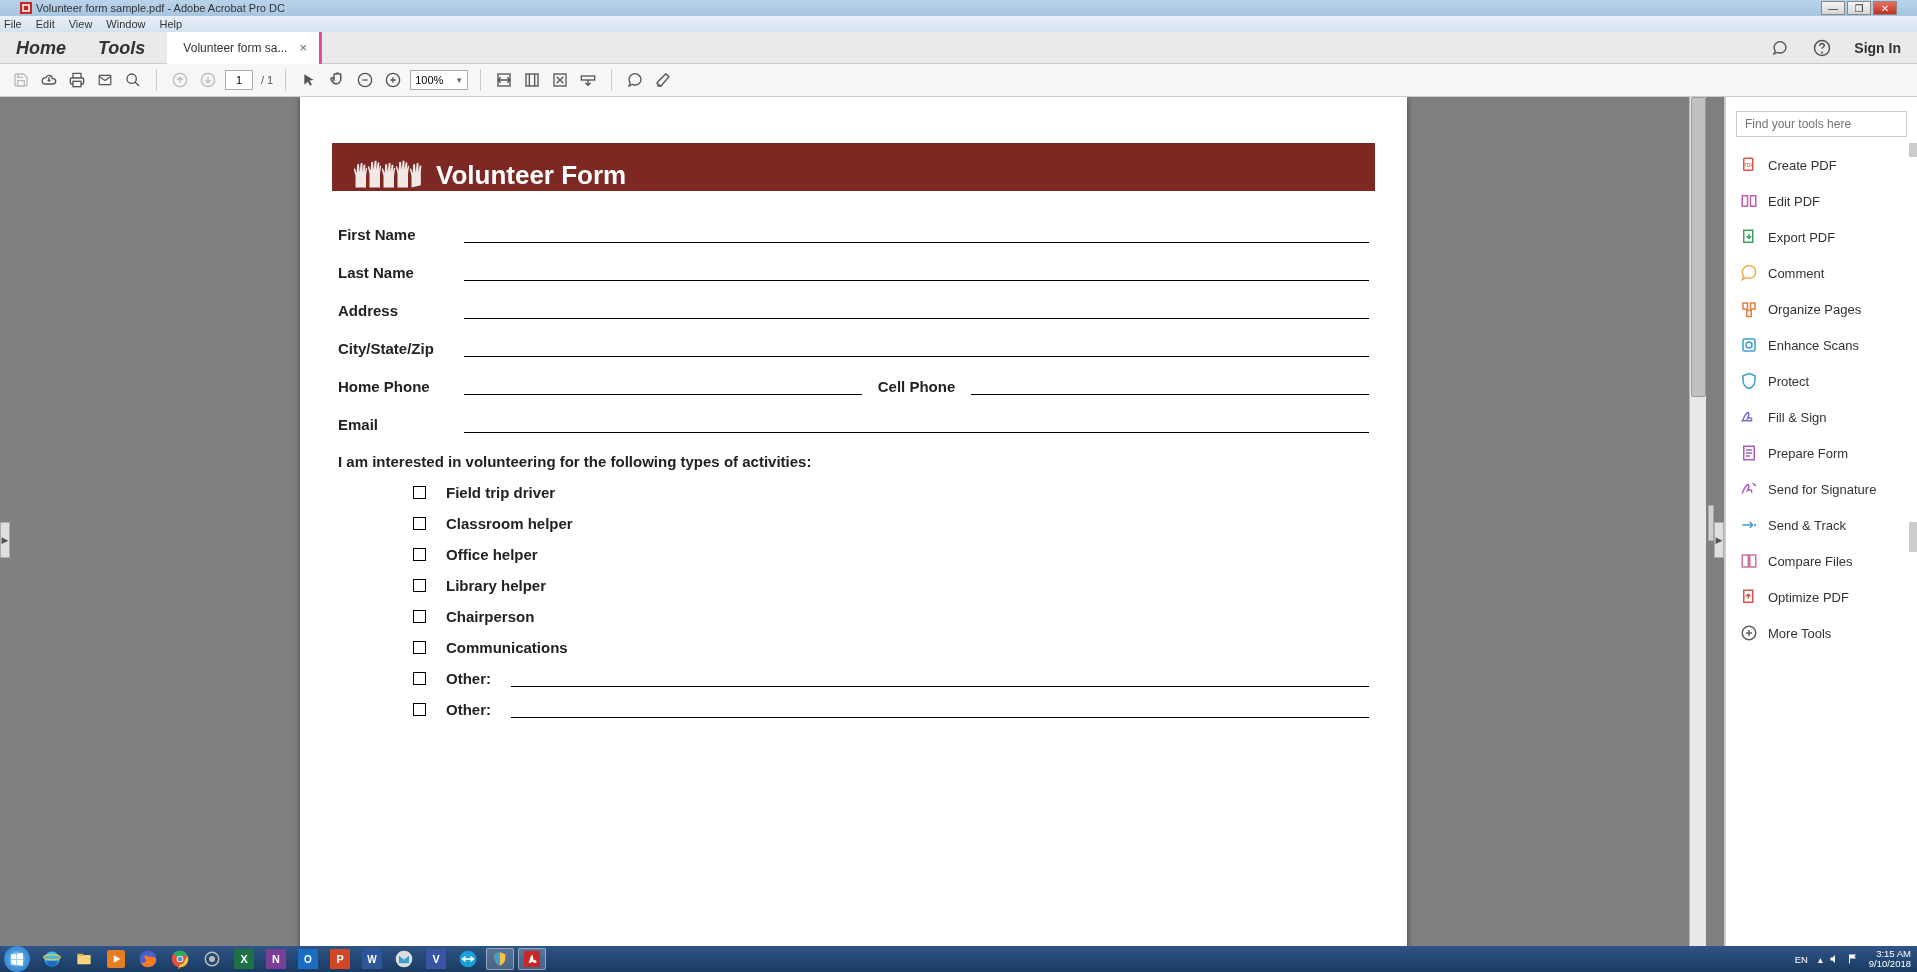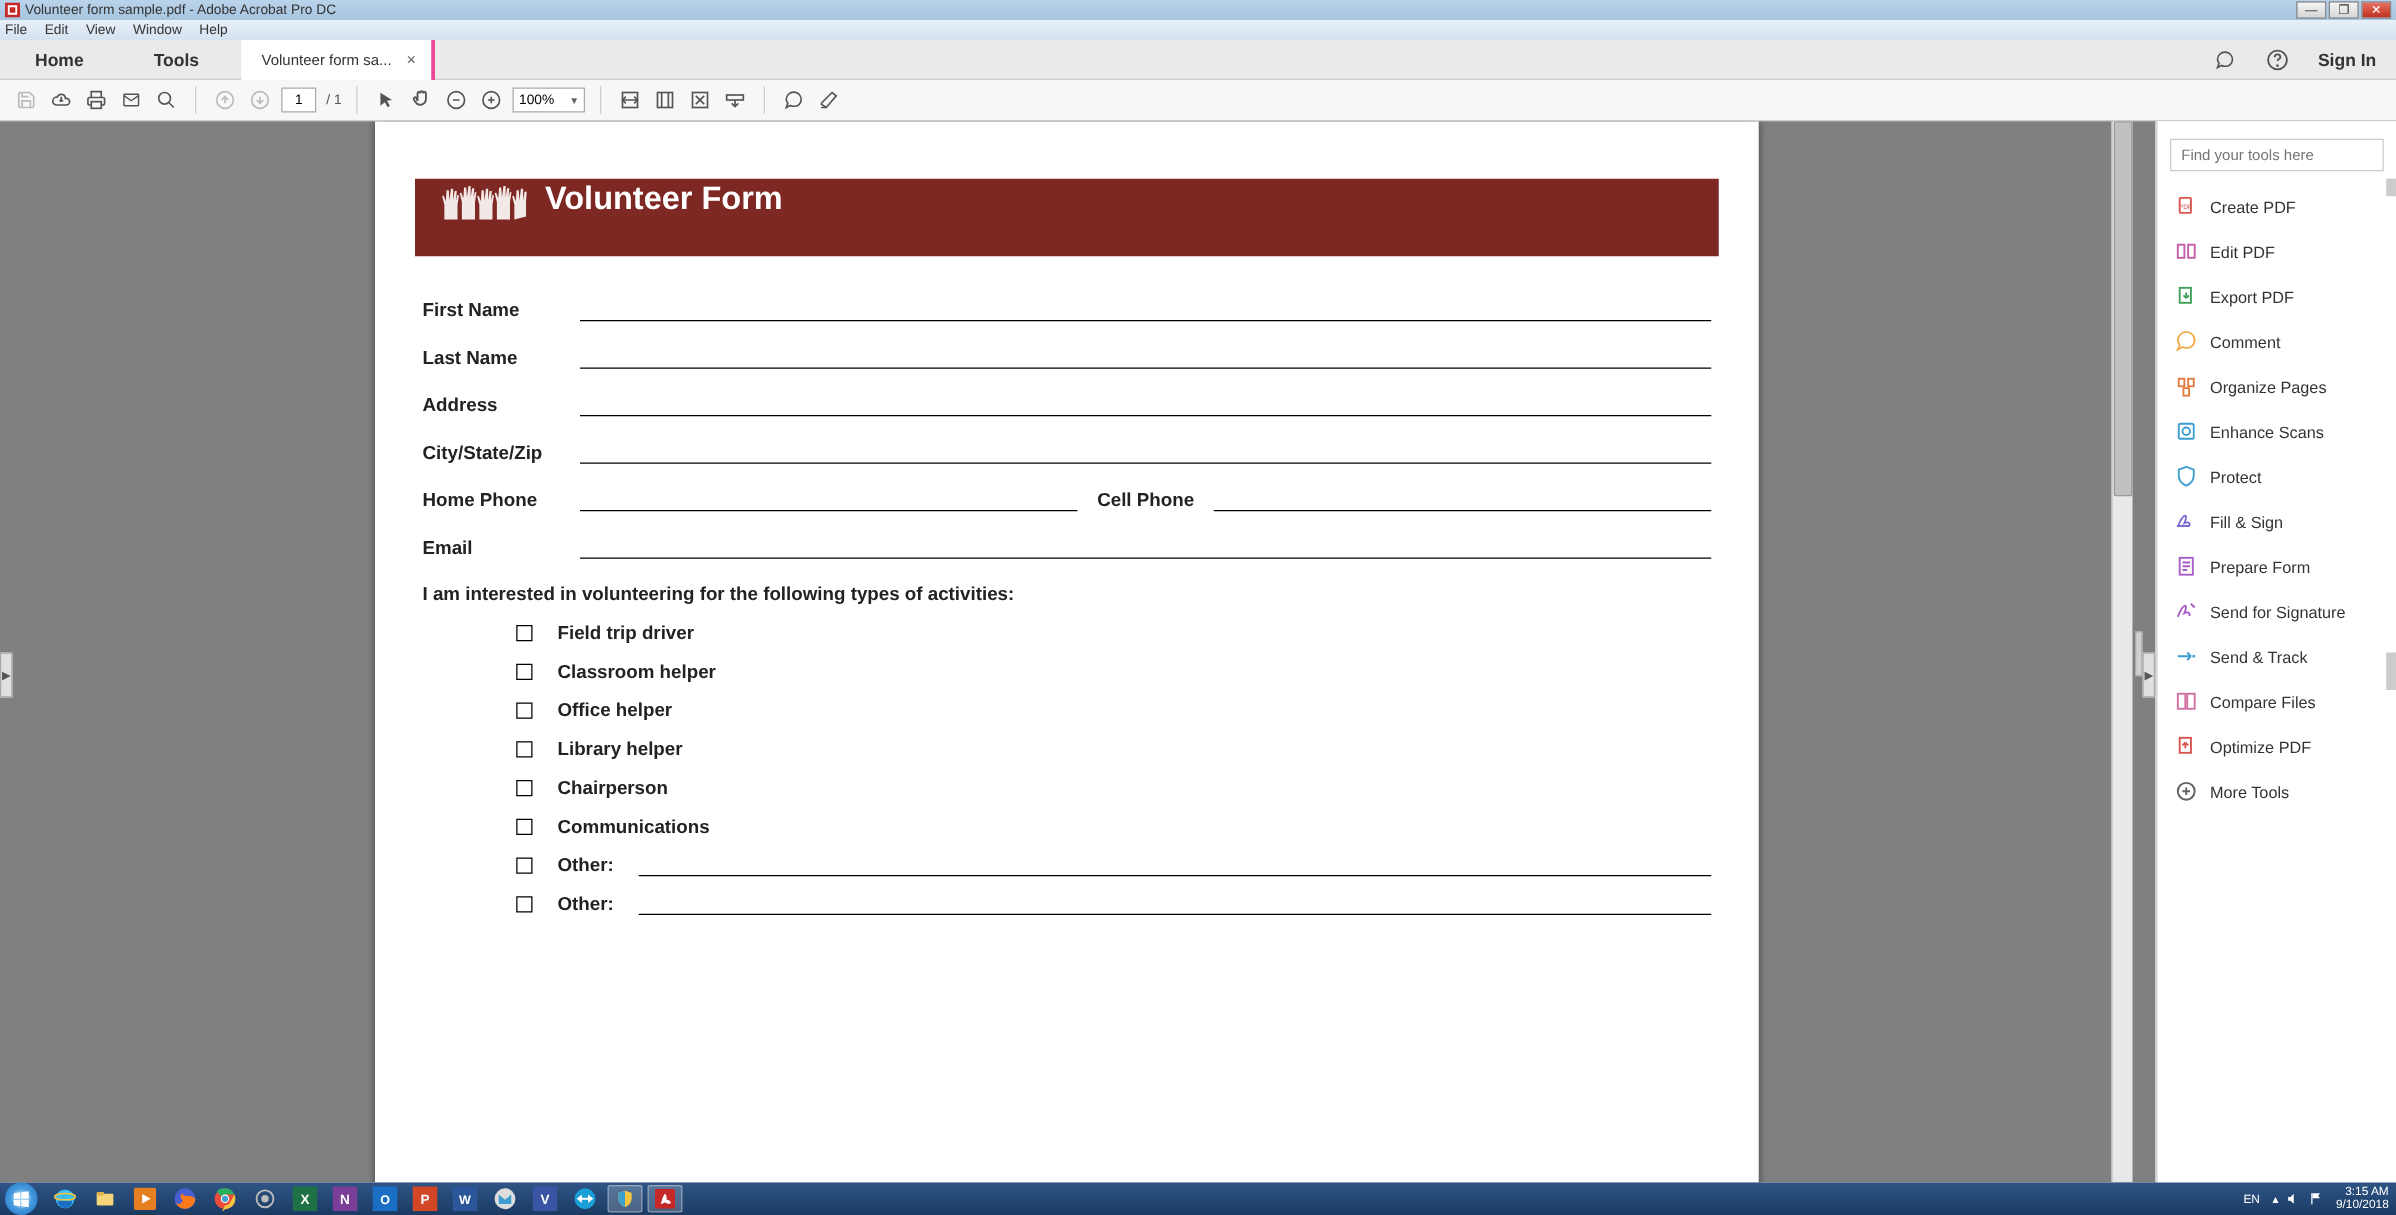--- a/index.html
+++ b/index.html
@@ -1,31 +1,31 @@
 <!DOCTYPE html>
 <html><head>
 <meta charset="utf-8">
 <style>
 * { margin:0; padding:0; box-sizing:border-box; font-family:"Segoe UI",Tahoma,sans-serif; }
 body { width:1917px; height:972px; background:#fff; overflow:hidden; position:relative; }
 
 
-.titlebar { height:16px; background:linear-gradient(#b9d3ea,#a7c5e0); display:flex; align-items:center; padding:0 4px; font-size:11px; color:#333; }
+.titlebar { height:16px; background:linear-gradient(#b9d3ea,#a7c5e0); display:flex; align-items:center; padding:0 20px; font-size:11px; color:#333; }
 .titlebar .app-icon { width:12px; height:12px; margin-right:4px; }
 .titlebar .win-controls { margin-left:auto; display:flex; gap:2px; }
 .titlebar .win-btn { width:24px; height:14px; border:1px solid #888; background:linear-gradient(#f5f5f5,#d5d5d5); display:flex; align-items:center; justify-content:center; font-size:10px; cursor:pointer; }
 .titlebar .close { background:linear-gradient(#e87060,#c03020); color:#fff; }
 
 
 .menubar { height:16px; background:linear-gradient(#e8f0f8,#d4e2f0); display:flex; align-items:center; padding:0 4px; font-size:11px; gap:14px; color:#333; }
 .menubar span { cursor:pointer; }
 
 
 .navrow { height:32px; background:#eaeaea; display:flex; align-items:center; border-bottom:1px solid #ccc; }
-.navrow .home,.navrow .tools{ padding:0 28px; font-size:14px; color:#333; font-weight:600; line-height:32px; cursor:pointer; }
+.navrow .home,.navrow .tools{ padding:0 16px; font-size:18px; color:#333; font-weight:600; line-height:32px; cursor:pointer;font-style:italic; }
 .navrow .doc-tab { background:#fff; height:32px; display:flex; align-items:center; padding:0 12px 0 16px; margin-left:6px; border-right:3px solid #ec4899; font-size:12px; color:#333; gap:12px; }
 .navrow .doc-tab .close-x { font-size:13px; color:#666; cursor:pointer; }
 .navrow .sign-in { margin-left:auto; margin-right:16px; font-size:14px; font-weight:600; color:#333; cursor:pointer; display:flex; align-items:center; gap:22px; }
 .navrow .speech-ic, .navrow .help-ic { width:20px; height:20px; display:inline-flex; align-items:center; justify-content:center; color:#555; font-size:16px; }
 
 
 .toolbar { height:33px; background:#f7f7f7; border-bottom:1px solid #ccc; display:flex; align-items:center; padding:0 10px; gap:6px; }
 .toolbar .sep { width:1px; height:22px; background:#ccc; margin:0 6px; }
 .tb-btn { width:22px; height:22px; display:flex; align-items:center; justify-content:center; color:#555; cursor:pointer; }
 .tb-btn.light { color:#bbb; }
@@ -38,21 +38,21 @@
 .main { position:absolute; top:97px; bottom:26px; left:0; right:0; display:flex; }
 .doc-area { flex:1; background:#808080; position:relative; overflow:hidden; border-right:1px solid #ccc; }
 .left-expand { position:absolute; left:0; top:50%; width:10px; height:36px; background:#e0e0e0; border:1px solid #aaa; cursor:pointer; display:flex; align-items:center; justify-content:center; font-size:9px;color:#555; }
 .right-expand { position:absolute; right:0; top:50%; width:10px; height:36px; background:#e0e0e0; border:1px solid #aaa; cursor:pointer; display:flex; align-items:center; justify-content:center;font-size:9px;color:#555; }
 .doc-scroll-track { position:absolute; right:18px; top:0; bottom:0; width:17px; background:#e8e8e8; border-left:1px solid #b8b8b8;}
 .doc-scroll-thumb { position:absolute; width:15px; left:1px; top:0; height:300px; background:#c0c0c0; border:1px solid #999; border-radius:2px;}
 .mid-handle { position:absolute; right:10px; top:48%; width:6px; height:36px; background:#d0d0d0; border:1px solid #aaa;}
 
 .page { position:absolute; left:300px; right:317px; top:0; min-height:900px; background:#fff; box-shadow:0 0 6px rgba(0,0,0,.5); padding:0; }
 
-.banner { margin:46px 32px 34px 32px; height:62px; background:#7e2824; display:flex; align-items:flex-start; padding:0 20px; color:#fff; }
+.banner { margin:46px 32px 34px 32px; height:48px; background:#7e2824; display:flex; align-items:flex-end; padding:0 20px; color:#fff; }
 .hands { width:70px; height:36px; }
 .banner h1 { font-size:26px; font-weight:600; margin-left:14px; }
 
 .form-body { padding:0 38px; font-family:Calibri,"Trebuchet MS",sans-serif; font-size:15px; color:#222; font-weight:600; }
 .frow { display:flex; align-items:flex-end; margin-bottom:20px; gap:16px; }
 .flabel { width:110px; flex-shrink:0; }
 .fline { flex:1; border-bottom:1px solid #000; height:18px; }
 .frow .lab2 { flex-shrink:0; }
 .intro { margin:8px 0 14px 0; }
 .cb-item { display:flex; align-items:flex-end; gap:20px; margin-left:30px; margin-bottom:14px;padding-left:45px; }

